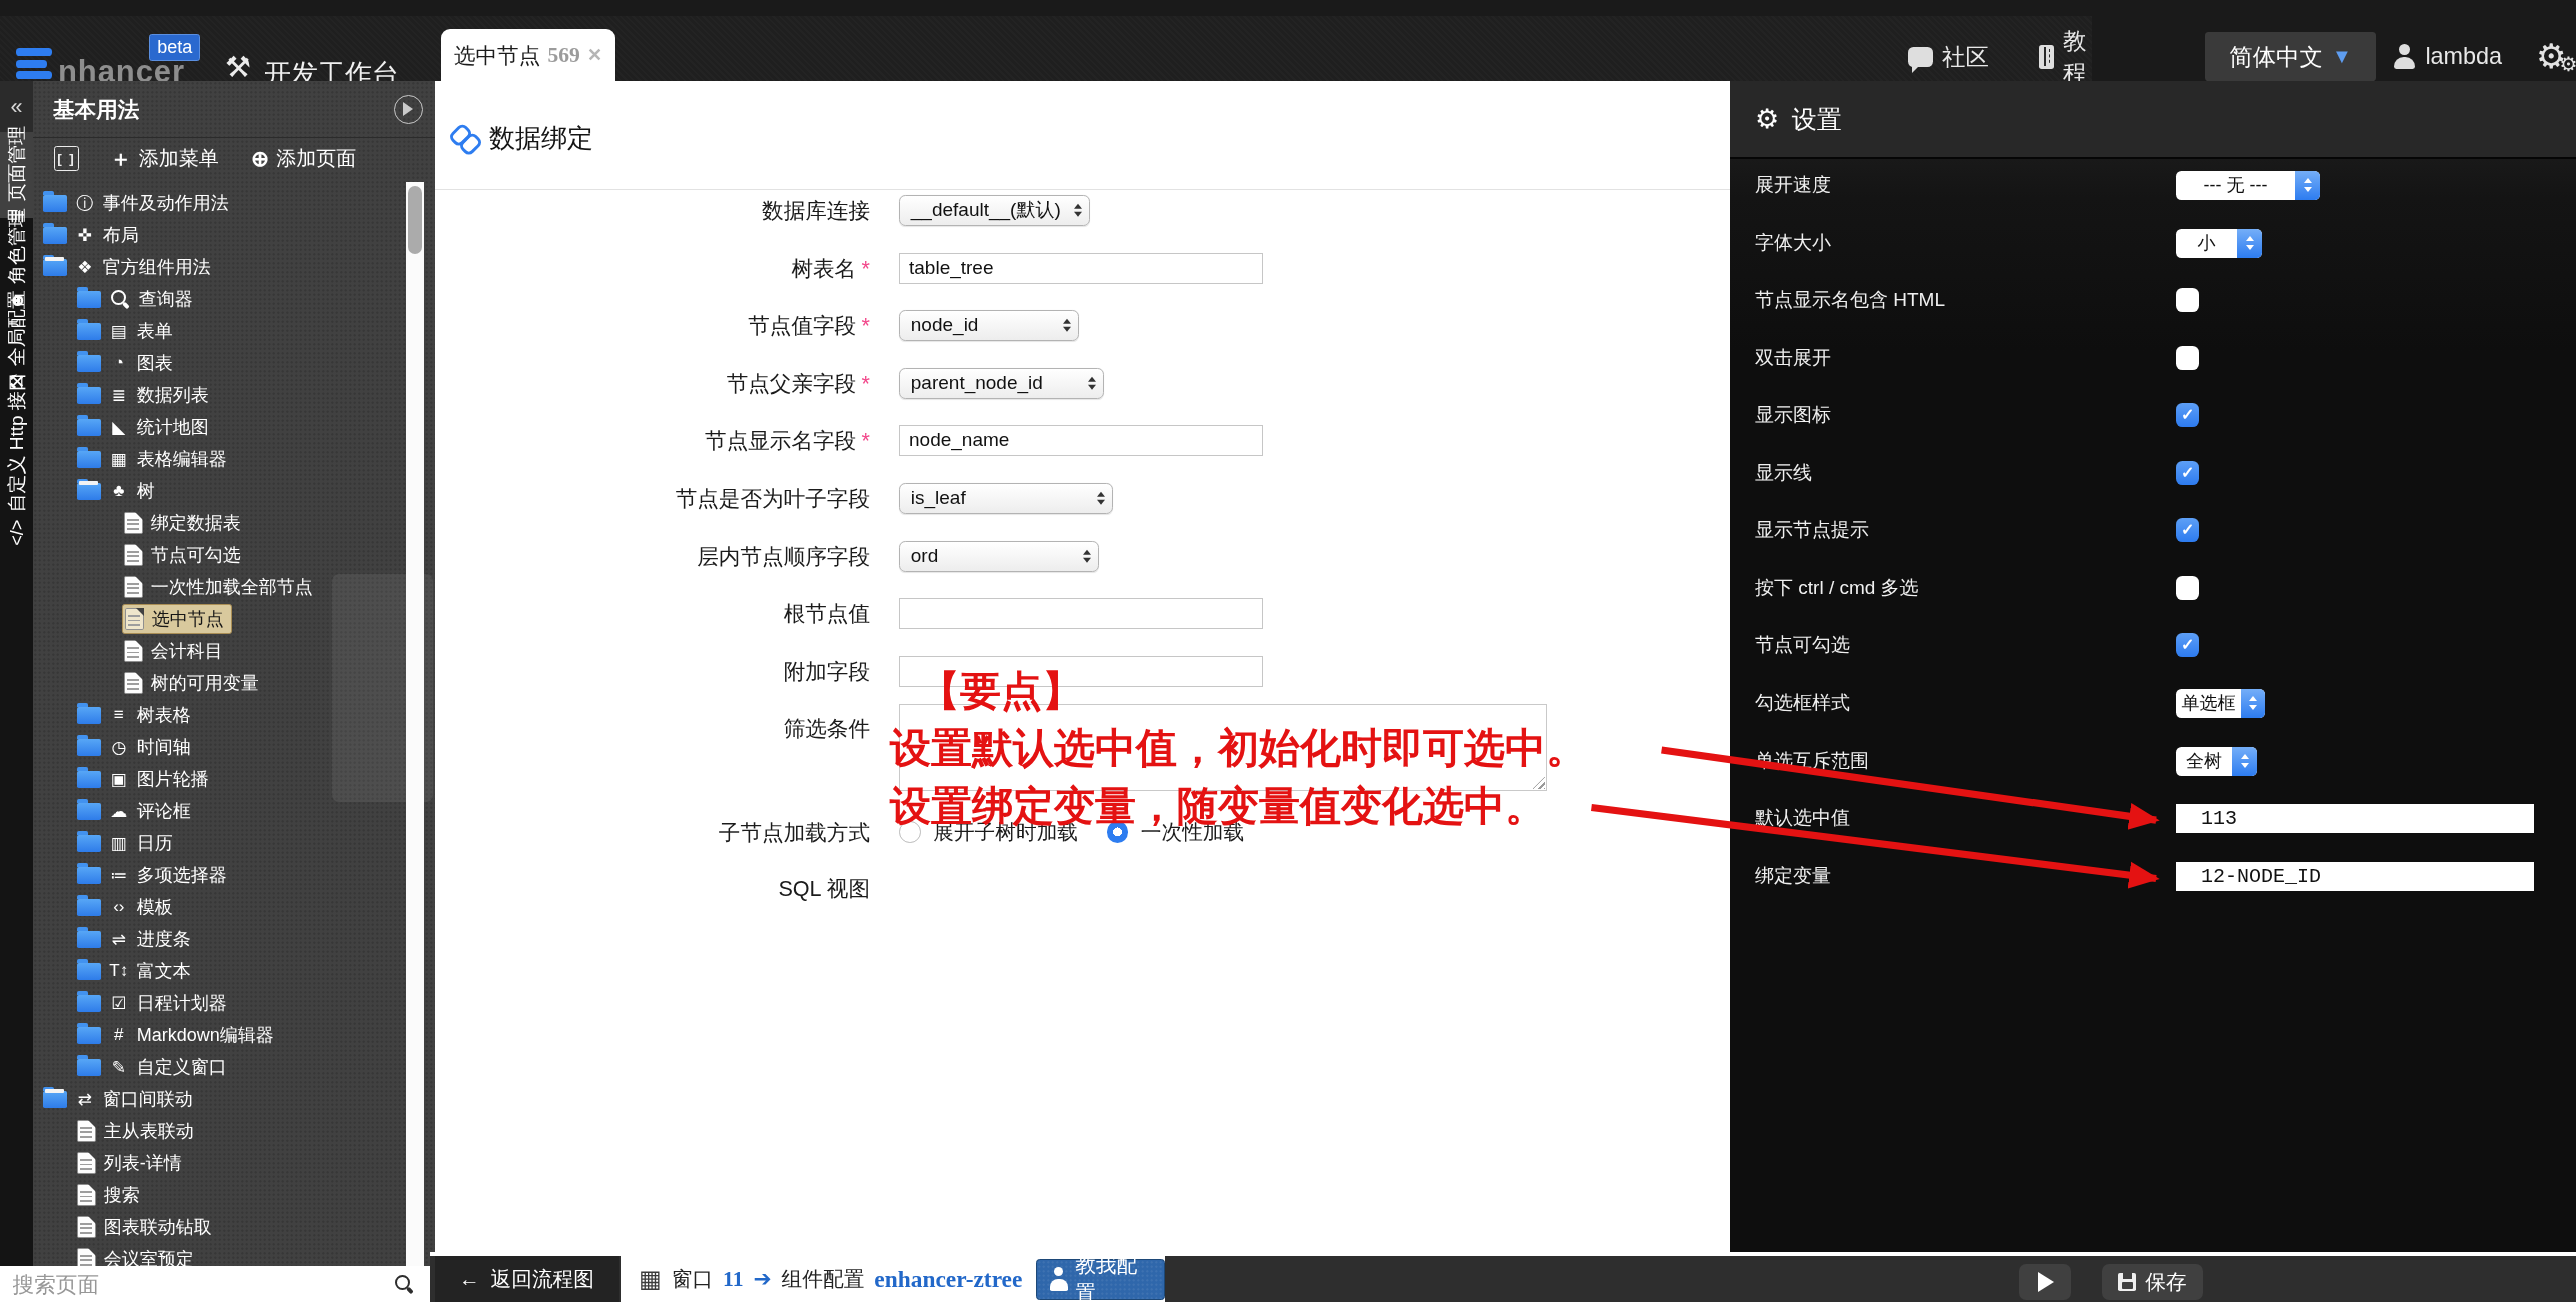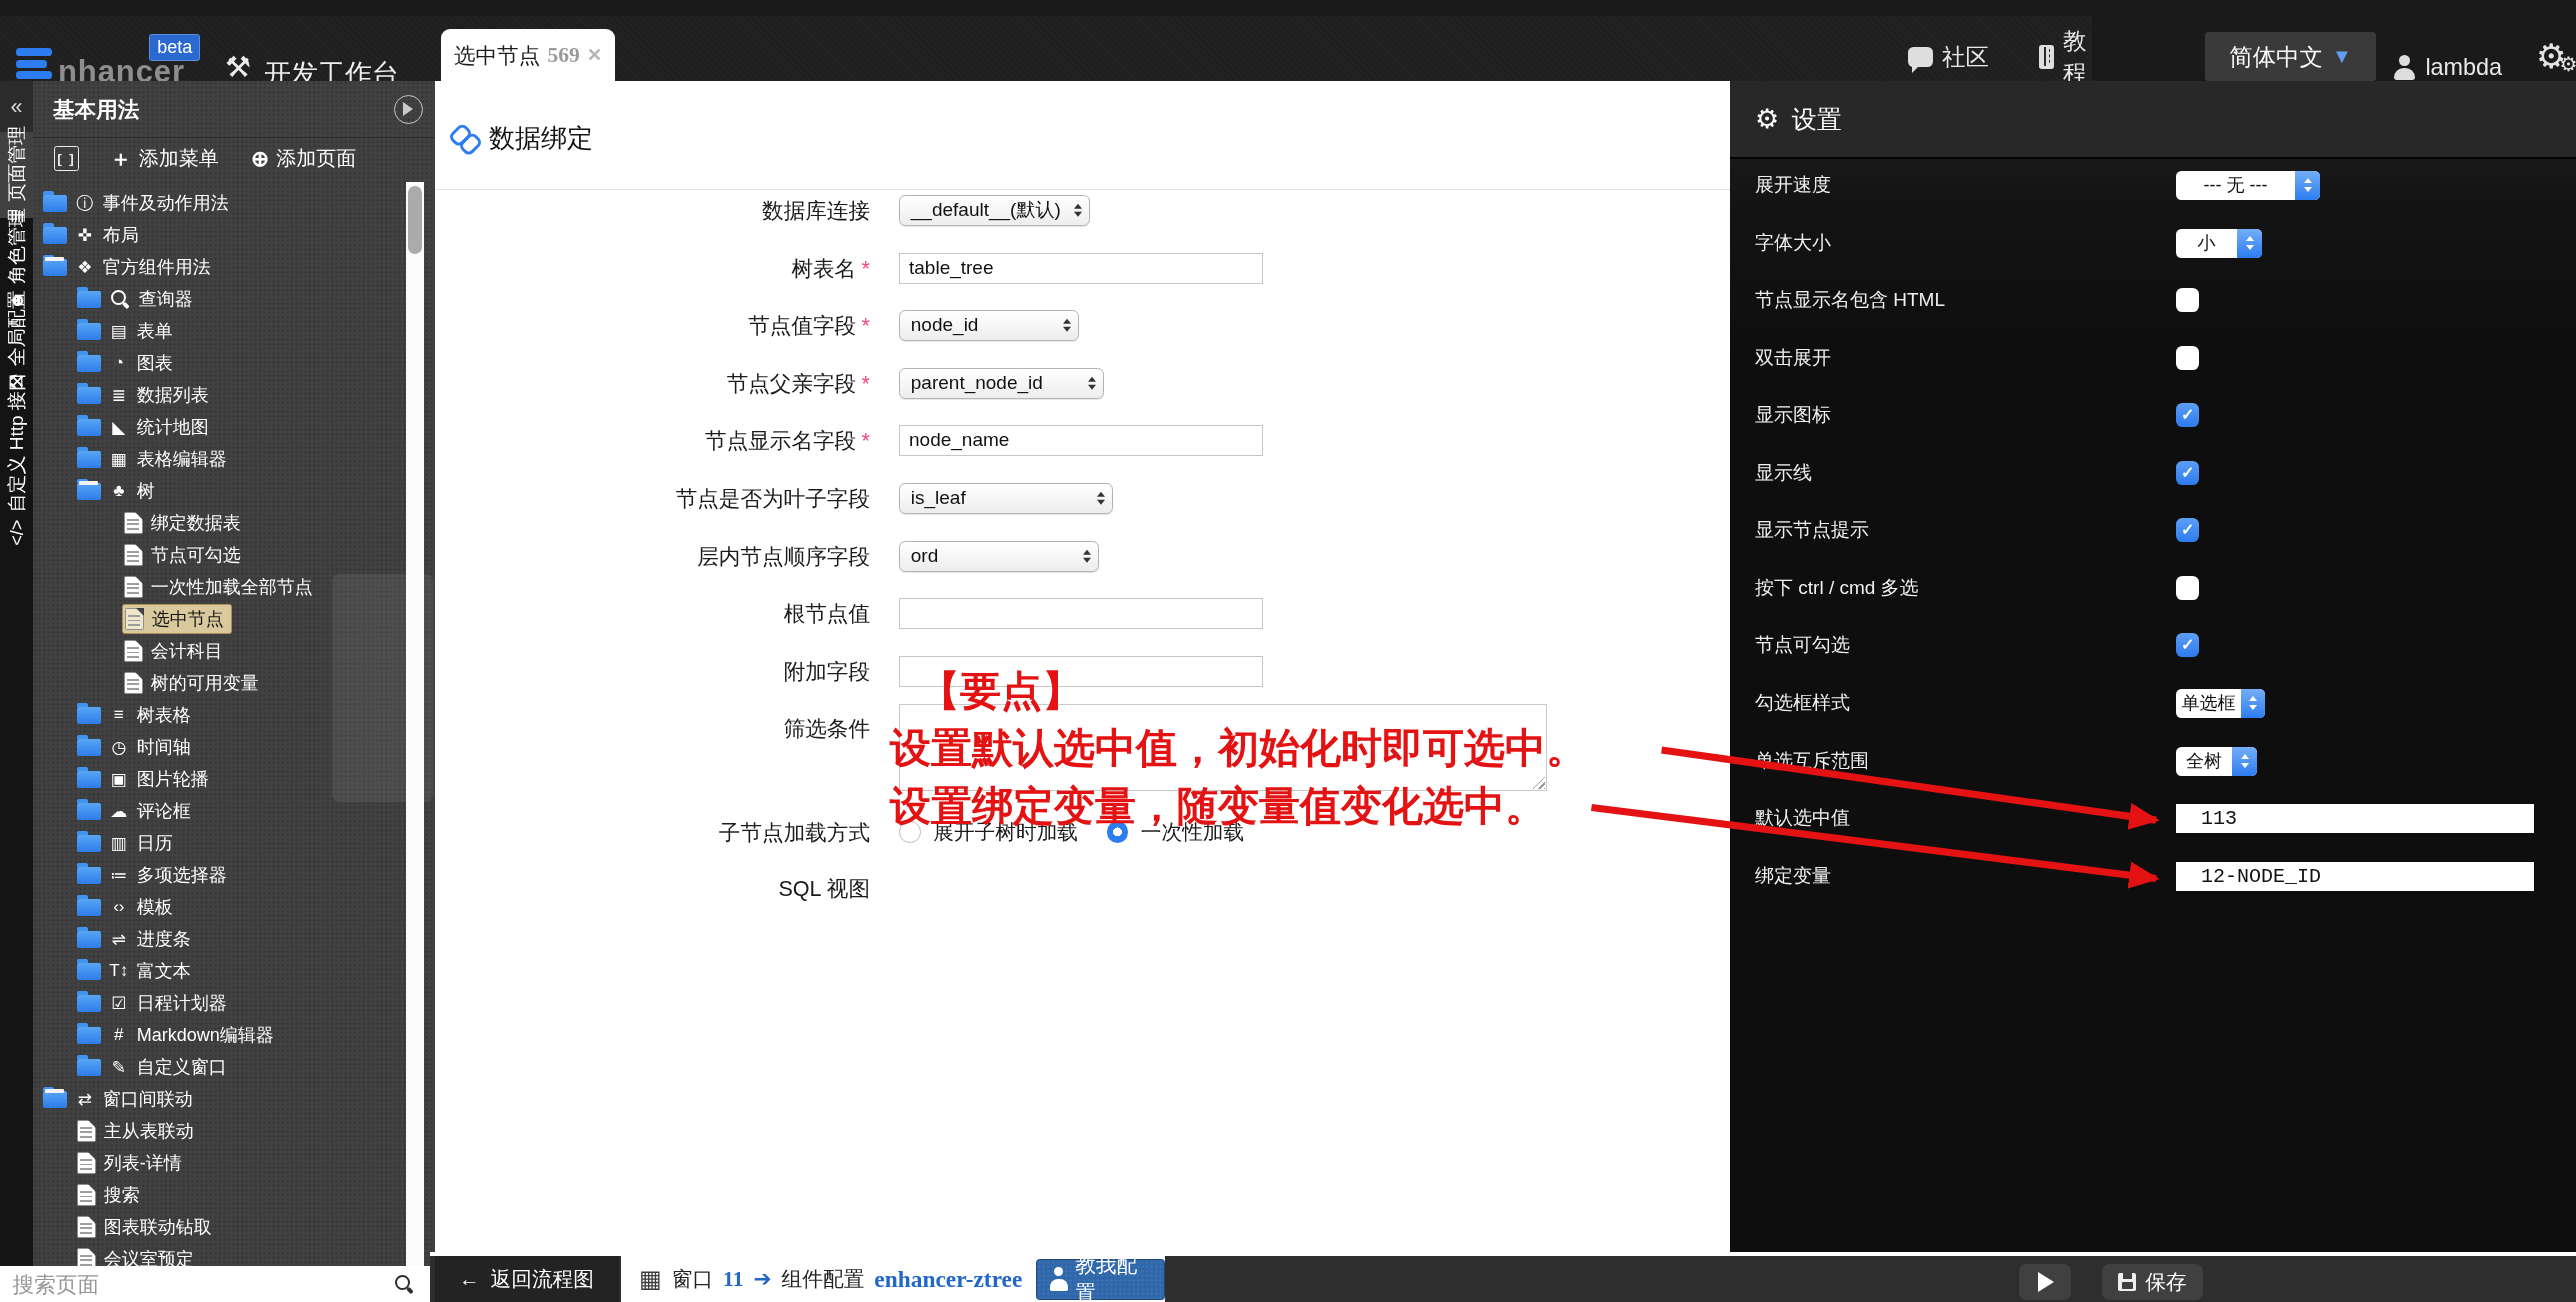--- a/index.html
+++ b/index.html
@@ -22,21 +22,21 @@
   .bubble{width:25px;height:20px;background:#dedede;border-radius:5.4px;position:relative;}
   .bubble::after{content:'';position:absolute;left:3.6px;bottom:-6.3px;border:6.3px solid transparent;
         border-top-color:#dedede;border-left-color:#dedede;}
   .book{width:22.5px;height:24px;background:#dedede;border-radius:2.7px;position:relative;}
   .book::before{content:'';position:absolute;left:4.5px;top:2.7px;bottom:2.7px;width:2.7px;background:#2a2a2a;}
   .book::after{content:'';position:absolute;left:10px;top:4.5px;right:3.6px;height:2.7px;background:#2a2a2a;
         box-shadow:0 5.4px 0 #2a2a2a,0 10.8px 0 #2a2a2a;}
   #langsel{left:2205px;top:16px;width:171px;height:49px;background:#3a3a3a;border-radius:3.6px;
         display:flex;align-items:center;justify-content:center;gap:9px;color:#fff;font-size:23.4px;}
   #langsel .caret{color:#5e9df0;font-size:20px;}
-  #user{left:2393px;margin-top:11px;}
+  #user{left:2393px;}
   .person{width:23.4px;height:25px;position:relative;}
   .person::before{content:'';position:absolute;left:6.3px;top:0;width:10.8px;height:10.8px;border-radius:50%;background:#dedede;}
   .person::after{content:'';position:absolute;left:0.9px;bottom:0;width:21.6px;height:11.7px;border-radius:10.8px 10.8px 2.7px 2.7px;background:#dedede;}
   #gears{left:2536px;top:20px;font-size:34px;color:#e3e3e3;}
   #gears .g2{position:absolute;left:23.4px;top:16px;font-size:20px;}
   
   #tab{left:441px;top:29px;width:174px;height:52px;background:#fff;border-radius:9px 9px 0 0;
        display:flex;align-items:center;justify-content:center;gap:7.2px;}
   #tab .t1{font-size:21.6px;color:#1c1c1c;}
   .serif{font-family:"Liberation Serif",serif;font-weight:bold;}

